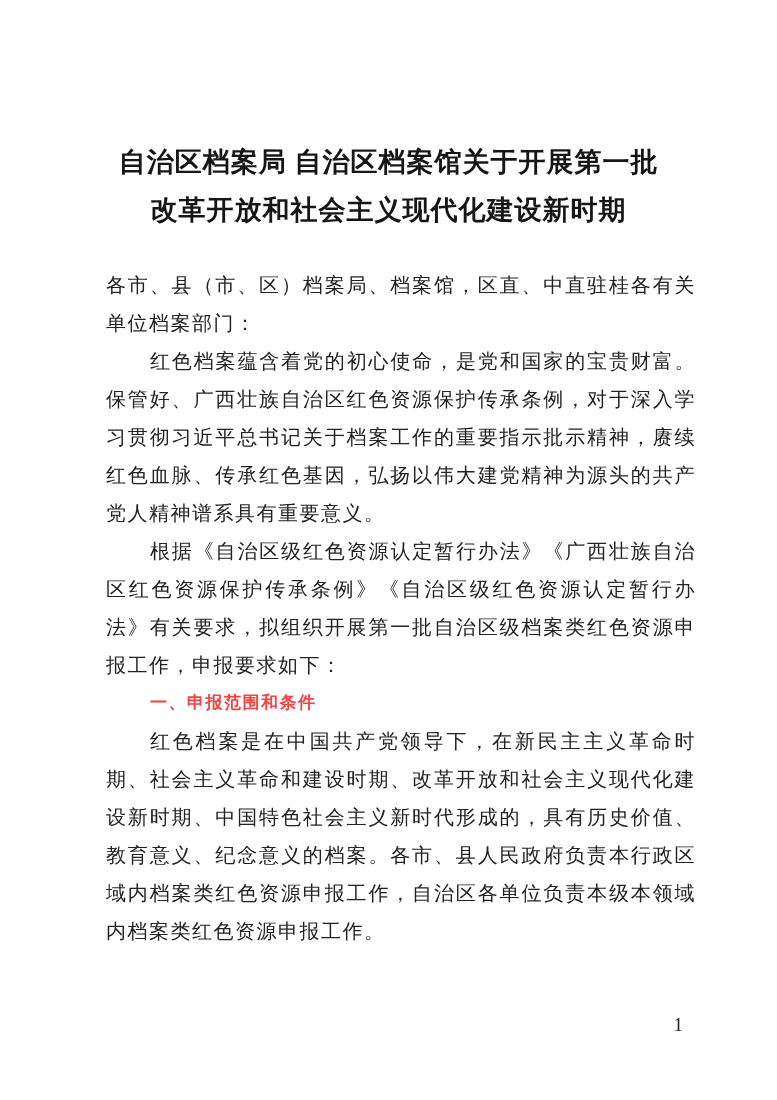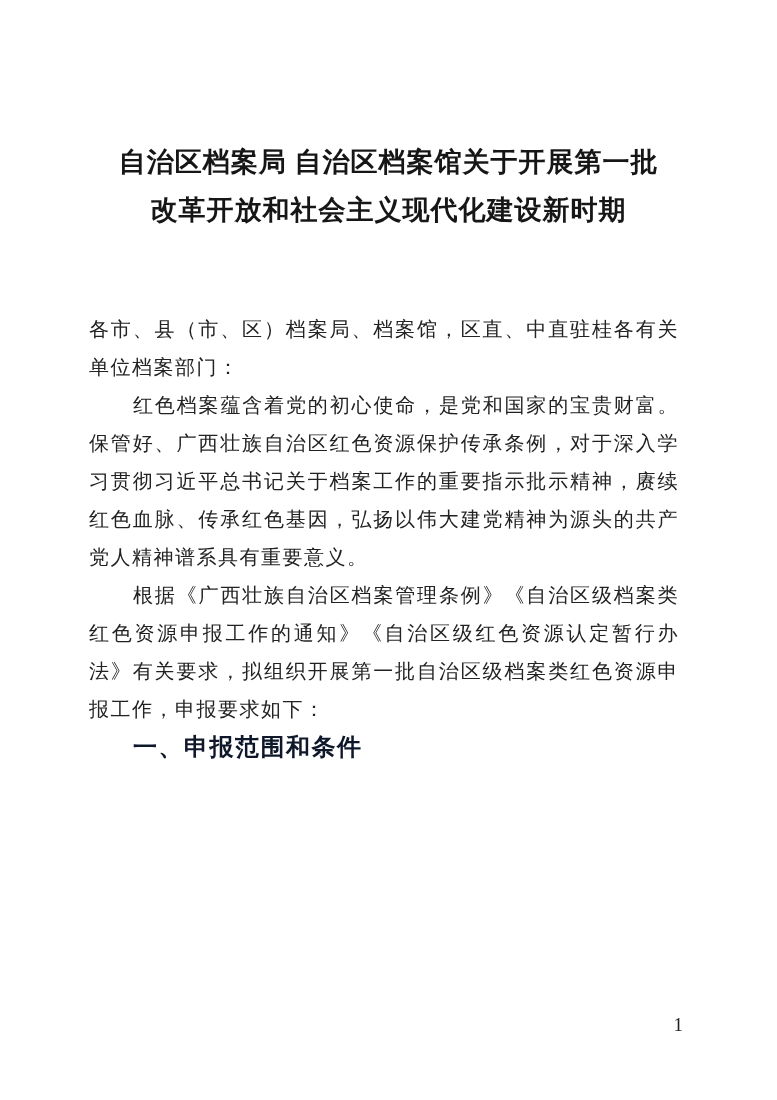--- a/index.html
+++ b/index.html
@@ -25,47 +25,46 @@
     font-family: "Liberation Serif", "DejaVu Serif", serif;
     font-weight: bold;
     font-size: 27px;
     line-height: 48px;
     letter-spacing: 1px;
     color: #161616;
   }
   .doc-body {
     position: absolute;
     top: 266px;
-    left: 89px;
+    left: 106px;
     width: 590px;
     font-family: "Liberation Serif", "DejaVu Serif", serif;
     font-size: 20px;
     line-height: 38px;
     color: #222222;
     text-align: justify;
     text-justify: inter-character;
     letter-spacing: 1.5px;
-    margin-top: 44px;
   }
   .doc-body p {
     margin: 0;
     padding: 0;
   }
   .para-indent {
     text-indent: 44px;
   }
   .section-heading {
     margin: 0;
     font-family: "Liberation Sans", "DejaVu Sans", sans-serif;
     font-weight: bold;
-    font-size: 24px;
+    font-size: 17px;
     line-height: 38px;
     text-indent: 44px;
     letter-spacing: 1.5px;
-    color: #0f172a;
+    color: #ef4444;
   }
   .page-number {
     position: absolute;
     top: 1014px;
     right: 94px;
     font-family: "Liberation Serif", "DejaVu Serif", serif;
     font-size: 19px;
     color: #222222;
   }
 </style>
@@ -75,19 +74,20 @@
 <div class="page">
 
   <div class="doc-title">
     <div>自治区档案局 自治区档案馆关于开展第一批</div>
     <div>改革开放和社会主义现代化建设新时期</div>
   </div>
 
   <div class="doc-body">
     <p>各市、县（市、区）档案局、档案馆，区直、中直驻桂各有关单位档案部门：</p>
     <p class="para-indent">红色档案蕴含着党的初心使命，是党和国家的宝贵财富。保管好、广西壮族自治区红色资源保护传承条例，对于深入学习贯彻习近平总书记关于档案工作的重要指示批示精神，赓续红色血脉、传承红色基因，弘扬以伟大建党精神为源头的共产党人精神谱系具有重要意义。</p>
-    <p class="para-indent">根据《广西壮族自治区档案管理条例》《自治区级档案类红色资源申报工作的通知》《自治区级红色资源认定暂行办法》有关要求，拟组织开展第一批自治区级档案类红色资源申报工作，申报要求如下：</p>
+    <p class="para-indent">根据《自治区级红色资源认定暂行办法》《广西壮族自治区红色资源保护传承条例》《自治区级红色资源认定暂行办法》有关要求，拟组织开展第一批自治区级档案类红色资源申报工作，申报要求如下：</p>
     <p class="section-heading">一、申报范围和条件</p>
+    <p class="para-indent">红色档案是在中国共产党领导下，在新民主主义革命时期、社会主义革命和建设时期、改革开放和社会主义现代化建设新时期、中国特色社会主义新时代形成的，具有历史价值、教育意义、纪念意义的档案。各市、县人民政府负责本行政区域内档案类红色资源申报工作，自治区各单位负责本级本领域内档案类红色资源申报工作。</p>
   </div>
 
   <div class="page-number">1</div>
 
 </div>
 
 </body></html>

